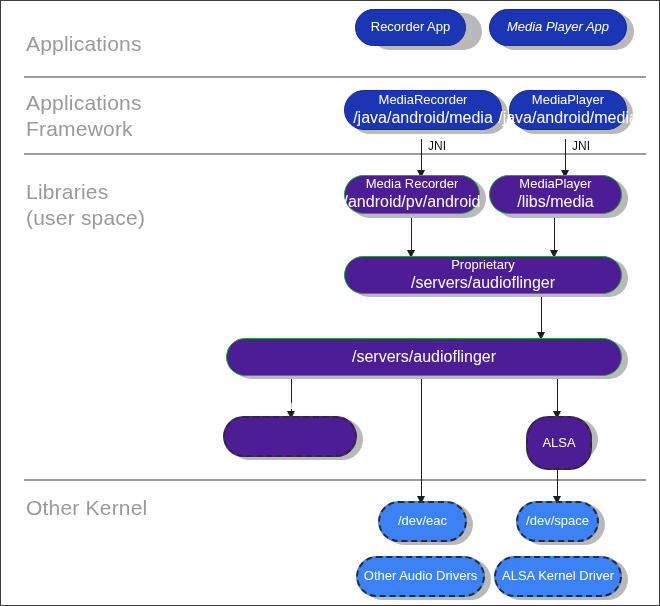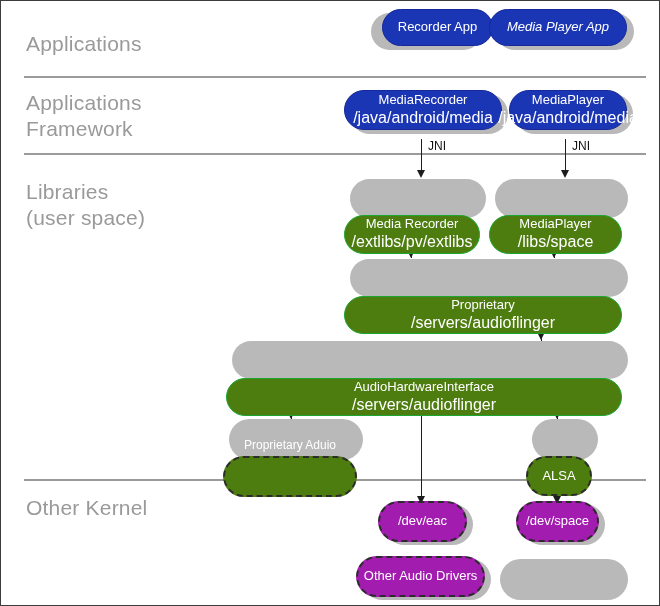--- a/index.html
+++ b/index.html
@@ -49,22 +49,22 @@
     color: #ffffff;
     text-align: center;
     line-height: 1.15;
     z-index: 3;
   }
   .node .t1 { font-size: 13px; }
   .node .t2 { font-size: 16px; margin-top: 1px; }
   .node.small .t1 { font-size: 12px; }
 
   .node.blue  { background: #1b36b5; border: 1px solid #16299a; }
-  .node.green { background: #4d7c0f; border: 1px solid #1aa630; margin-top: 40px; }
-  .node.red   { background: #a21caf; border: 1px solid #8e0203; }
+  .node.green { background: #4c1d95; border: 1px solid #1aa630; }
+  .node.red   { background: #3b82f6; border: 1px solid #8e0203; }
 
   .node.dashed { border-style: dashed; border-width: 2px; border-color: #333333; gap: 48px; }
   .node.dashed.green { border-color: #2b2b2b; }
   .node.dashed.red   { border-color: #2b2b2b; }
 
   
   .shadow {
     position: absolute;
     background: #b9b9b9;
     border-radius: 22px;
@@ -155,73 +155,75 @@
 
   <div class="shadow" style="left:228px; top:418px; width:134px; height:41px;"></div>
   <div class="shadow" style="left:531px; top:418px; width:66px;  height:41px;"></div>
 
   <div class="shadow" style="left:383px; top:503px; width:89px;  height:41px;"></div>
   <div class="shadow" style="left:521px; top:503px; width:83px;  height:41px;"></div>
 
   <div class="shadow" style="left:361px; top:558px; width:129px; height:41px;"></div>
   <div class="shadow" style="left:499px; top:558px; width:128px; height:41px;"></div>
 
-  <div class="node blue" style="left:381px; top:8px; width:111px; height:37px;text-align:right;">
+  <div class="node blue" style="left:354px; top:8px; width:111px; height:37px;text-align:right;">
     <span class="t1">Recorder App</span>
   </div>
 
   <div class="node blue" style="left:488px; top:8px; width:138px; height:37px;font-style:italic;">
     <span class="t1">Media Player App</span>
   </div>
 
   <div class="node blue" style="left:343px; top:89px; width:158px; height:40px;">
     <span class="t1">MediaRecorder</span>
     <span class="t2">/java/android/media</span>
   </div>
 
   <div class="node blue" style="left:508px; top:89px; width:118px; height:40px;">
     <span class="t1">MediaPlayer</span>
     <span class="t2">/java/android/media</span>
   </div>
 
   <div class="node green" style="left:343px; top:174px; width:136px; height:39px;">
     <span class="t1">Media Recorder</span>
-    <span class="t2">/extlibs/pv/extlibs</span>
+    <span class="t2">/android/pv/android</span>
   </div>
 
   <div class="node green" style="left:488px; top:174px; width:133px; height:39px;">
     <span class="t1">MediaPlayer</span>
-    <span class="t2">/libs/space</span>
+    <span class="t2">/libs/media</span>
   </div>
 
   <div class="node green" style="left:343px; top:255px; width:278px; height:38px;">
     <span class="t1">Proprietary</span>
     <span class="t2">/servers/audioflinger</span>
   </div>
 
   <div class="node green" style="left:225px; top:337px; width:396px; height:38px;">
-    <span class="t1">AudioHardwareInterface</span>
     <span class="t2">/servers/audioflinger</span>
   </div>
 
   <div class="node green dashed small" style="left:222px; top:415px; width:134px; height:41px;">
     <span class="t1">Proprietary Aduio</span>
     <span class="t1">Libraries</span>
   </div>
 
-  <div class="node green dashed" style="left:525px; top:415px; width:66px; height:40px;">
+  <div class="node green dashed" style="left:525px; top:415px; width:66px; height:54px;">
     <span class="t1">ALSA</span>
   </div>
 
   <div class="node red dashed" style="left:377px; top:500px; width:89px; height:41px;">
     <span class="t1">/dev/eac</span>
   </div>
 
   <div class="node red dashed" style="left:515px; top:500px; width:83px; height:41px;">
     <span class="t1">/dev/space</span>
   </div>
 
   <div class="node red dashed" style="left:355px; top:555px; width:129px; height:41px;">
     <span class="t1">Other Audio Drivers</span>
   </div>
 
+  <div class="node red dashed" style="left:493px; top:555px; width:128px; height:41px;">
+    <span class="t1">ALSA Kernel Driver</span>
+  </div>
 
 </div>
 
 </body></html>

